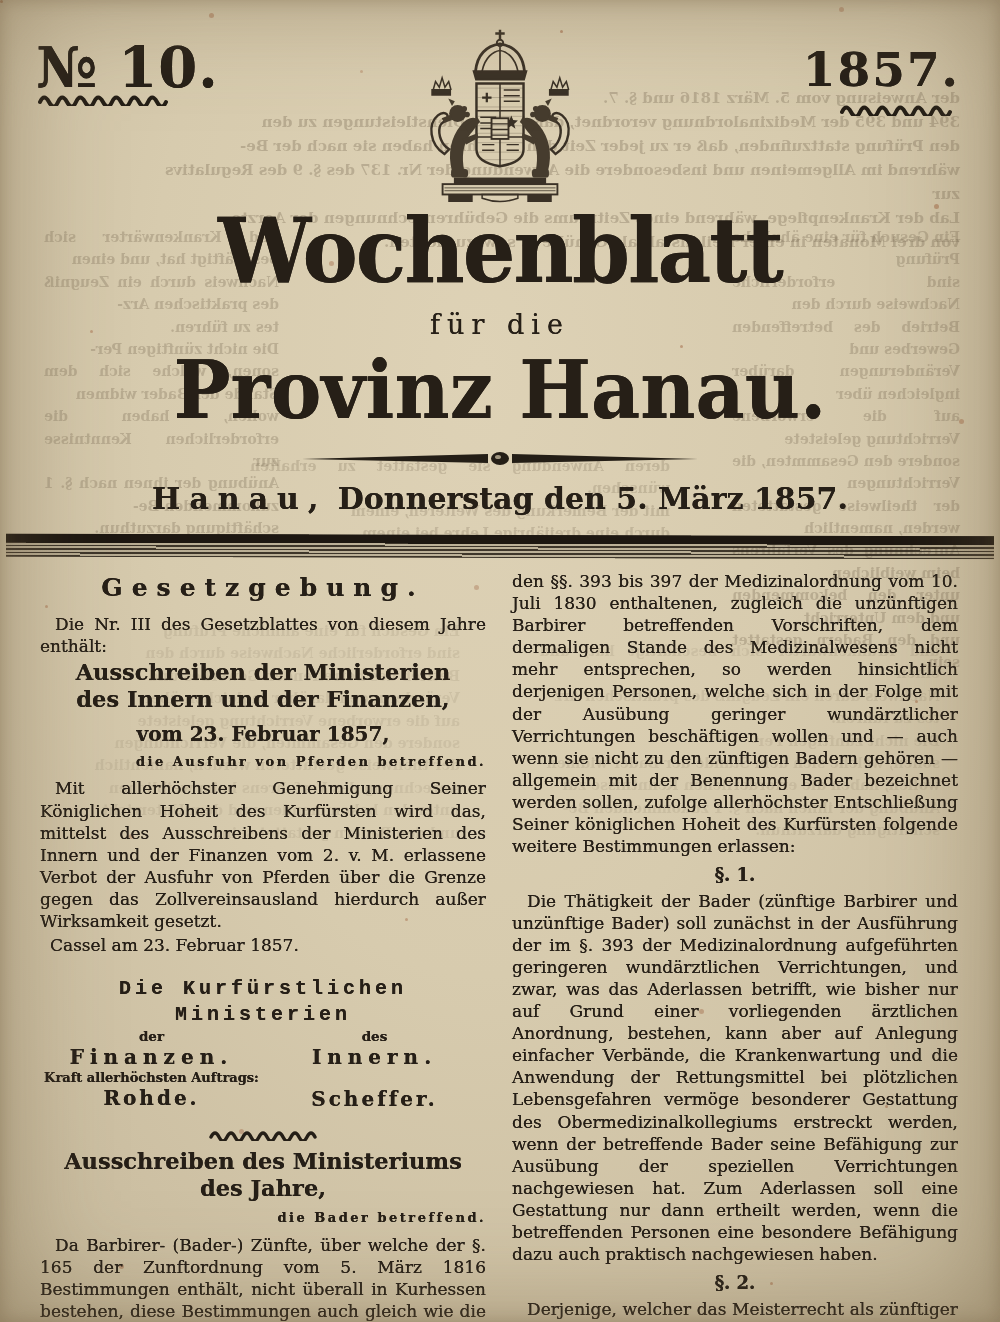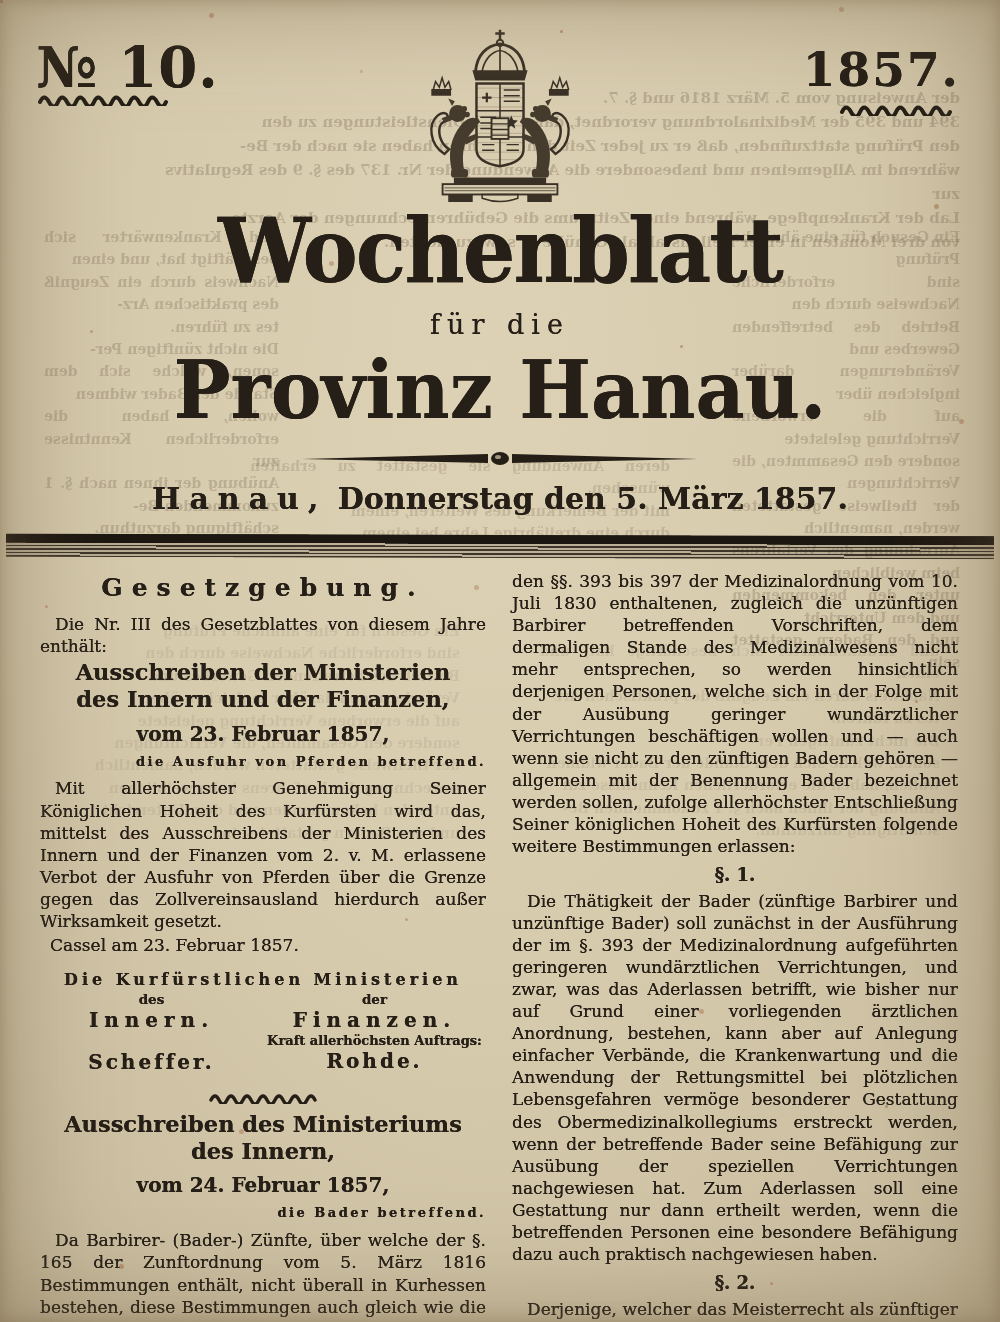--- a/index.html
+++ b/index.html
@@ -47,21 +47,21 @@
   .columns{position:absolute;left:40px;right:42px;top:570px;display:grid;
     grid-template-columns:1fr 1fr;column-gap:26px;}
   .col{font-size:17px;line-height:1.3;text-align:justify;hyphens:auto;}
   .col p{margin:0 0 2px 0;}
   .indent{text-indent:15px;}
   .sect-head{text-align:center;font-size:25px;font-weight:bold;letter-spacing:9px;margin:2px 0 8px;}
   .art-head{text-align:center;font-size:22.5px;font-weight:bold;line-height:1.22;margin:0 18px 4px;}
   .art-date{text-align:center;font-size:20px;font-weight:bold;margin:7px 0 2px;}
   .art-subject{text-align:right;font-size:13px;font-weight:bold;letter-spacing:2.5px;margin:7px 0 7px;}
   .place-date{text-indent:10px;text-align:left;}
-  .sig-head{text-align:center;font-size:16px;font-weight:bold;letter-spacing:4px;margin-top:14px;}
+  .sig-head{text-align:center;font-size:20px;font-weight:bold;letter-spacing:4px;margin-top:20px;font-family:Liberation Mono, monospace;}
   .sig-grid{display:grid;grid-template-columns:1fr 1fr;text-align:center;margin-top:1px;}
   .sig-small{font-size:13.5px;font-weight:bold;line-height:1.15;}
   .sig-dept{font-size:20px;font-weight:bold;letter-spacing:6px;line-height:1.25;}
   .sig-note{font-size:13px;font-weight:bold;line-height:1.2;}
   .sig-name{font-size:20px;font-weight:bold;letter-spacing:3px;line-height:1.3;}
   .spacer-line{height:16px;}
   .mid-squiggle{text-align:center;margin:12px 0 2px;}
   .para-label{text-align:center !important;font-size:18px;font-weight:bold;margin:6px 0 3px !important;text-indent:0 !important;}
 </style>
 </head>
@@ -205,41 +205,40 @@
 
     <div class="art-head">Ausschreiben der Ministerien des Innern und der Finanzen,</div>
     <div class="art-date">vom 23. Februar 1857,</div>
     <div class="art-subject">die Ausfuhr von Pferden betreffend.</div>
     <p class="indent">Mit allerhöchster Genehmigung Seiner Königlichen Hoheit des Kurfürsten wird das, mittelst des Ausschreibens der Ministerien des Innern und der Finanzen vom 2. v. M. erlassene Verbot der Ausfuhr von Pferden über die Grenze gegen das Zollvereinsausland hierdurch außer Wirksamkeit gesetzt.</p>
     <p class="place-date">Cassel am 23. Februar 1857.</p>
 
     <div class="sig-head">Die Kurfürstlichen Ministerien</div>
     <div class="sig-grid">
       <div>
+        <div class="sig-small">der</div>
+        <div class="sig-dept">Finanzen.</div>
+        <div class="sig-note">Kraft allerhöchsten Auftrags:</div>
+        <div class="sig-name">Rohde.</div>
+      </div>
+      <div>
         <div class="sig-small">des</div>
         <div class="sig-dept">Innern.</div>
         <div class="spacer-line"></div>
         <div class="sig-name">Scheffer.</div>
       </div>
-      <div>
-        <div class="sig-small">der</div>
-        <div class="sig-dept">Finanzen.</div>
-        <div class="sig-note">Kraft allerhöchsten Auftrags:</div>
-        <div class="sig-name">Rohde.</div>
-      </div>
     </div>
 
     <div class="mid-squiggle">
       <svg width="112" height="13" viewBox="0 0 112 13">
         <path d="M4,9 q4,-8 8,0 t8,0 t8,0 t8,0 t8,0 t8,0 t8,0 t8,0 t8,0 t8,0 t8,0 t8,0 t8,0" fill="none" stroke="#241e16" stroke-width="3.4" stroke-linecap="round"></path>
       </svg>
     </div>
 
-    <div class="art-head">Ausschreiben des Ministeriums des Innern,</div>
-    <div class="art-date">vom 24. Februar 1857,</div>
+    <div class="art-head">Ausschreiben des Ministeriums des Jahre,</div>
     <div class="art-subject">die Bader betreffend.</div>
     <p class="indent">Da Barbirer- (Bader-) Zünfte, über welche der §. 165 der Zunftordnung vom 5. März 1816 Bestimmungen enthält, nicht überall in Kurhessen bestehen, diese Bestimmungen auch gleich wie die in</p>
   </div>
 
   <div class="col ink">
     <p>den §§. 393 bis 397 der Medizinalordnung vom 10. Juli 1830 enthaltenen, zugleich die unzünftigen Barbirer betreffenden Vorschriften, dem dermaligen Stande des Medizinalwesens nicht mehr entsprechen, so werden hinsichtlich derjenigen Personen, welche sich in der Folge mit der Ausübung geringer wundärztlicher Verrichtungen beschäftigen wollen und — auch wenn sie nicht zu den zünftigen Badern gehören — allgemein mit der Benennung Bader bezeichnet werden sollen, zufolge allerhöchster Entschließung Seiner königlichen Hoheit des Kurfürsten folgende weitere Bestimmungen erlassen:</p>
     <p class="para-label">§. 1.</p>
     <p class="indent">Die Thätigkeit der Bader (zünftige Barbirer und unzünftige Bader) soll zunächst in der Ausführung der im §. 393 der Medizinalordnung aufgeführten geringeren wundärztlichen Verrichtungen, und zwar, was das Aderlassen betrifft, wie bisher nur auf Grund einer vorliegenden ärztlichen Anordnung, bestehen, kann aber auf Anlegung einfacher Verbände, die Krankenwartung und die Anwendung der Rettungsmittel bei plötzlichen Lebensgefahren vermöge besonderer Gestattung des Obermedizinalkollegiums erstreckt werden, wenn der betreffende Bader seine Befähigung zur Ausübung der speziellen Verrichtungen nachgewiesen hat.  Zum Aderlassen soll eine Gestattung nur dann ertheilt werden, wenn die betreffenden Personen eine besondere Befähigung dazu auch praktisch nachgewiesen haben.</p>
     <p class="para-label">§. 2.</p>
     <p class="indent">Derjenige, welcher das Meisterrecht als zünftiger Barbirer erwerben will, hat vor der Zulassung zu demselben, beziehungsweise zu der durch den §. 165</p>

